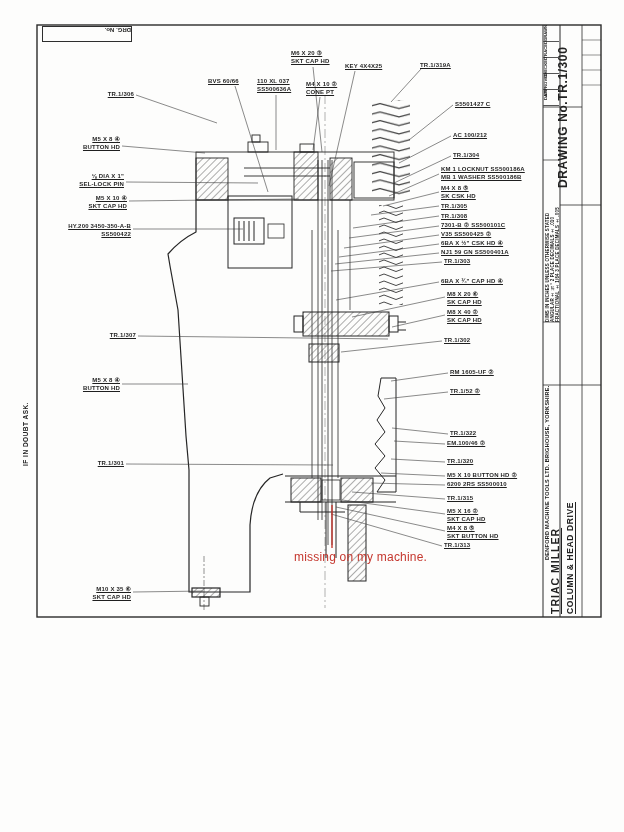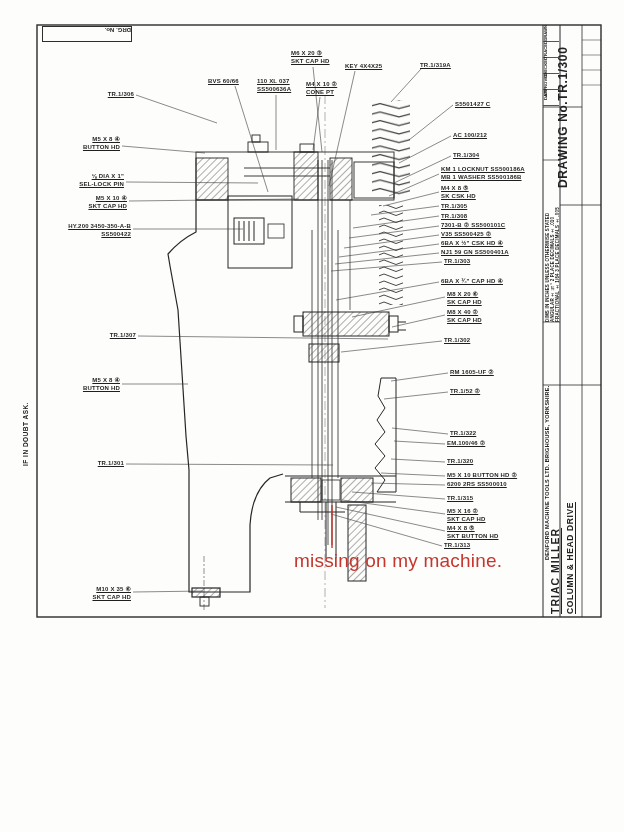--- a/index.html
+++ b/index.html
@@ -22,21 +22,21 @@
   #product-title{position:absolute;left:549px;top:388px;height:226px;width:16px;font-size:10.5px;
                  font-weight:700;letter-spacing:1px;text-decoration:underline;}
   #subtitle-title{position:absolute;left:565px;top:388px;height:226px;width:14px;font-size:8.5px;
                   font-weight:700;letter-spacing:.6px;text-decoration:underline;}
   #company-name{position:absolute;left:544px;top:330px;height:230px;width:11px;font-size:5.5px;
                 font-weight:700;letter-spacing:.3px;}
   .tol-note{position:absolute;height:160px;width:6px;font-size:4.5px;font-weight:600;letter-spacing:.2px;}
   .appr-cell{position:absolute;left:543px;width:16px;height:16px;border-bottom:1px solid #555;}
   .appr-cell span{display:block;writing-mode:vertical-rl;transform:rotate(180deg);font-size:4.2px;
                   font-weight:700;padding-left:5px;}
-  #missing-annotation{position:absolute;left:294px;top:550px;font-size:19px;letter-spacing:.2px;}
+  #missing-annotation{position:absolute;left:294px;top:550px;font-size:12px;letter-spacing:.2px;}
 </style>
 </head>
 <body>
 
 <div id="page">
 
   <svg id="diagram-svg" width="624" height="832" viewBox="0 0 624 832">
     <defs>
       <pattern id="hatch" width="5" height="5" patternTransform="rotate(45)" patternUnits="userSpaceOnUse">
         <line x1="0" y1="0" x2="0" y2="5" stroke="#4a4a4a" stroke-width="0.9"></line>

